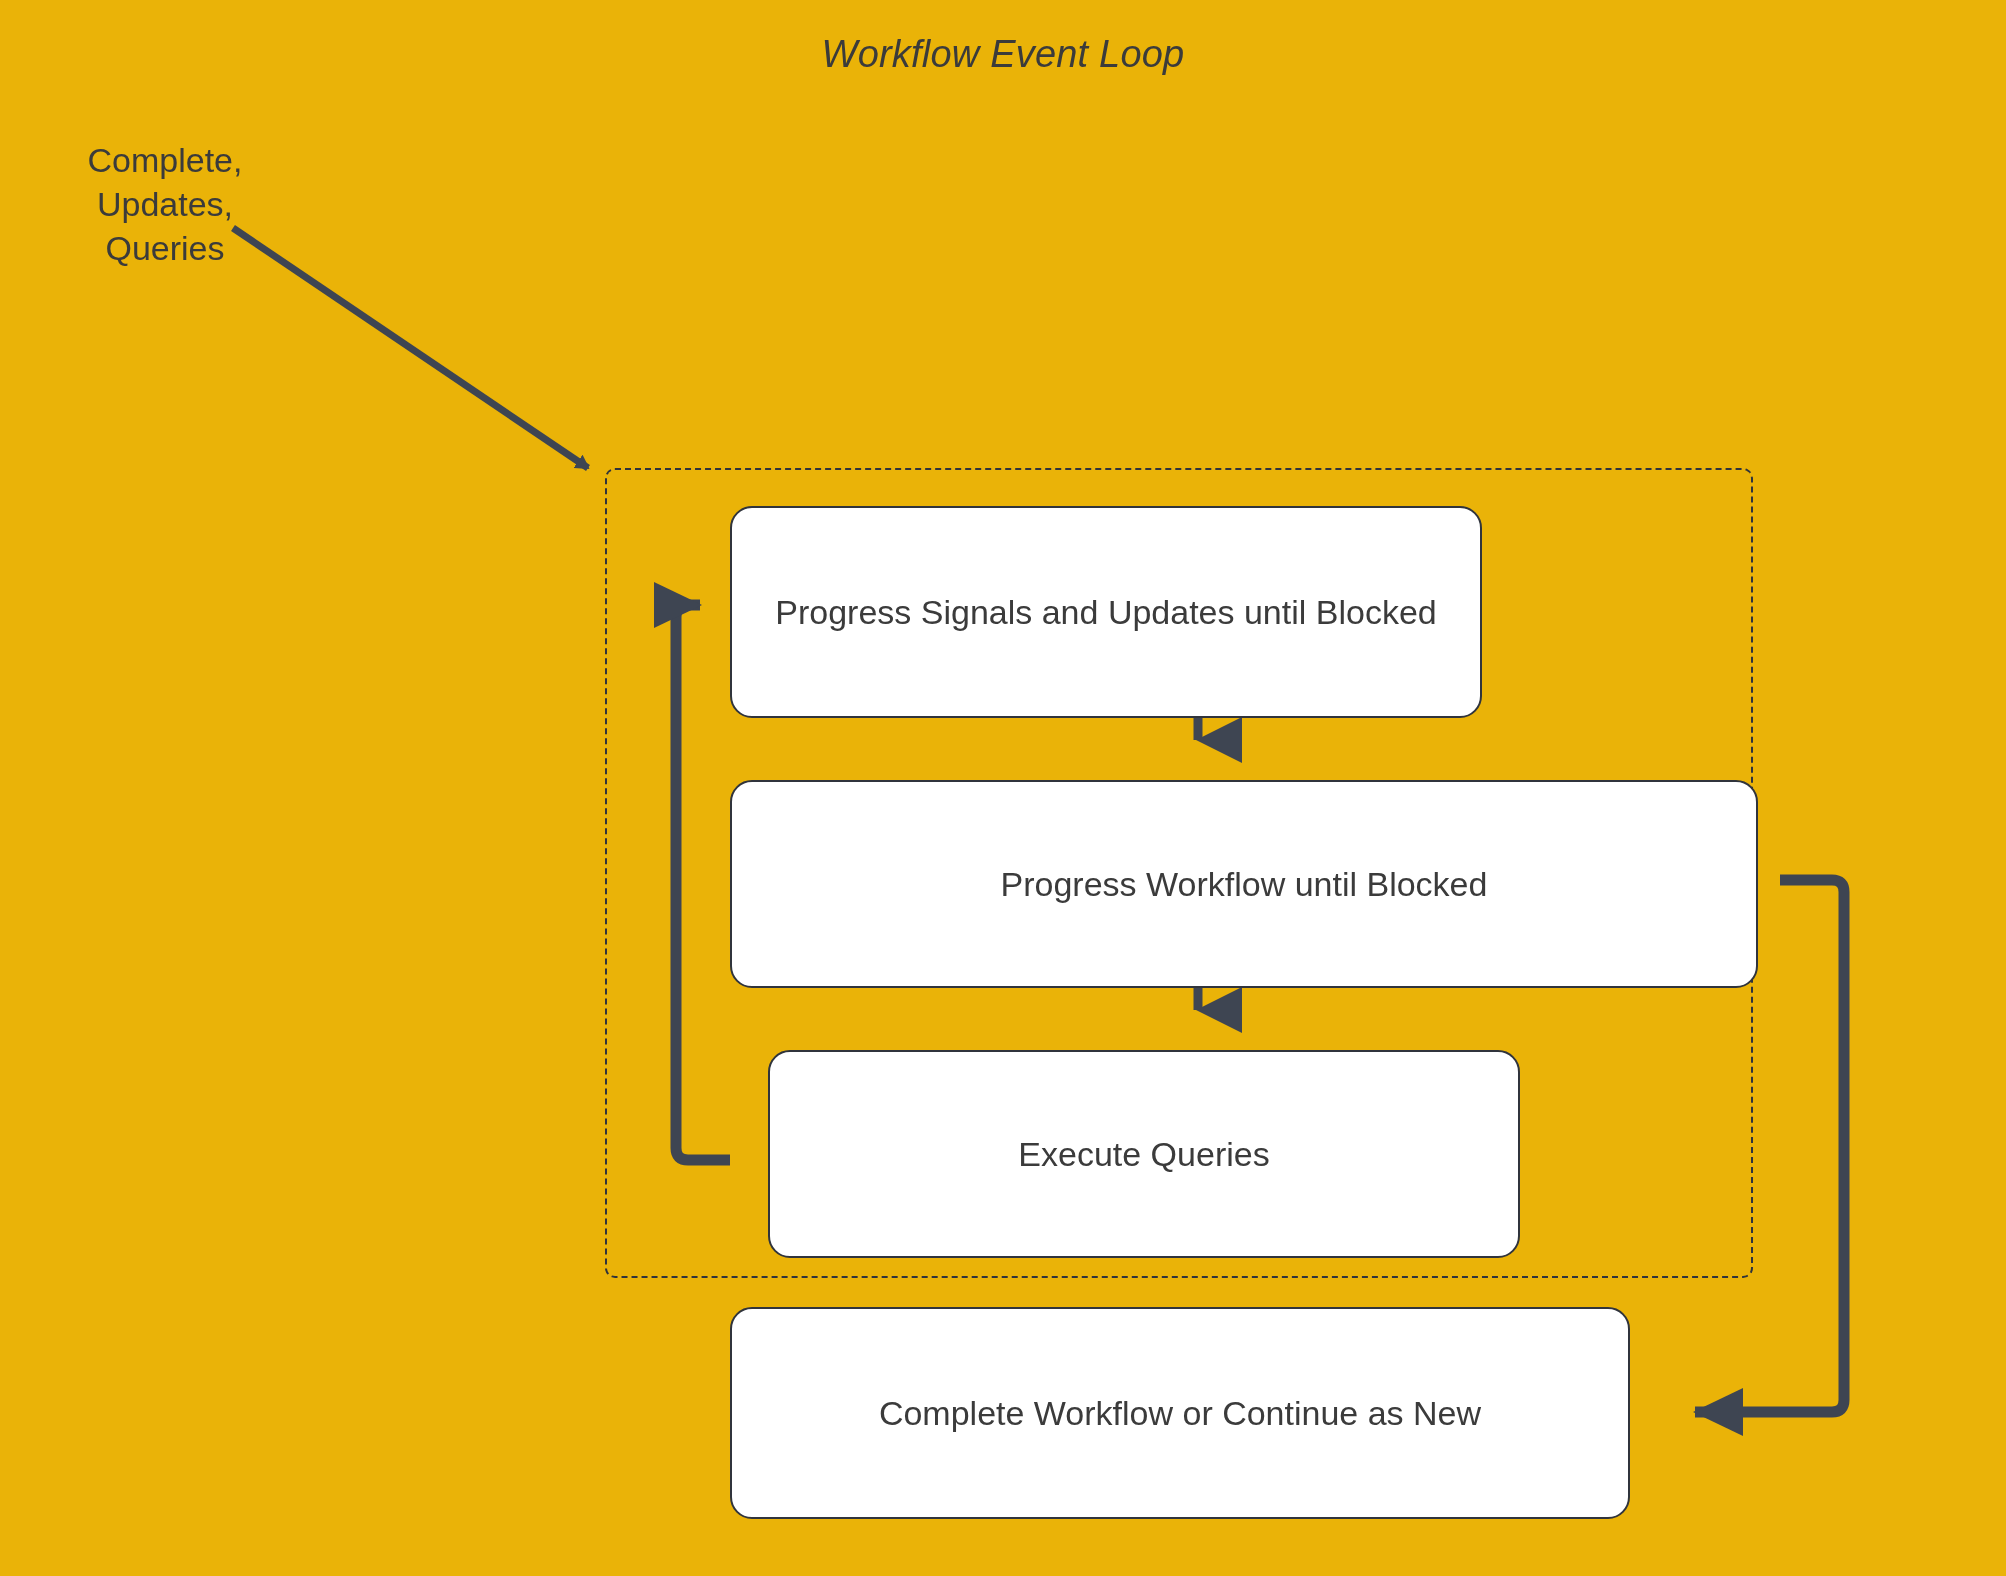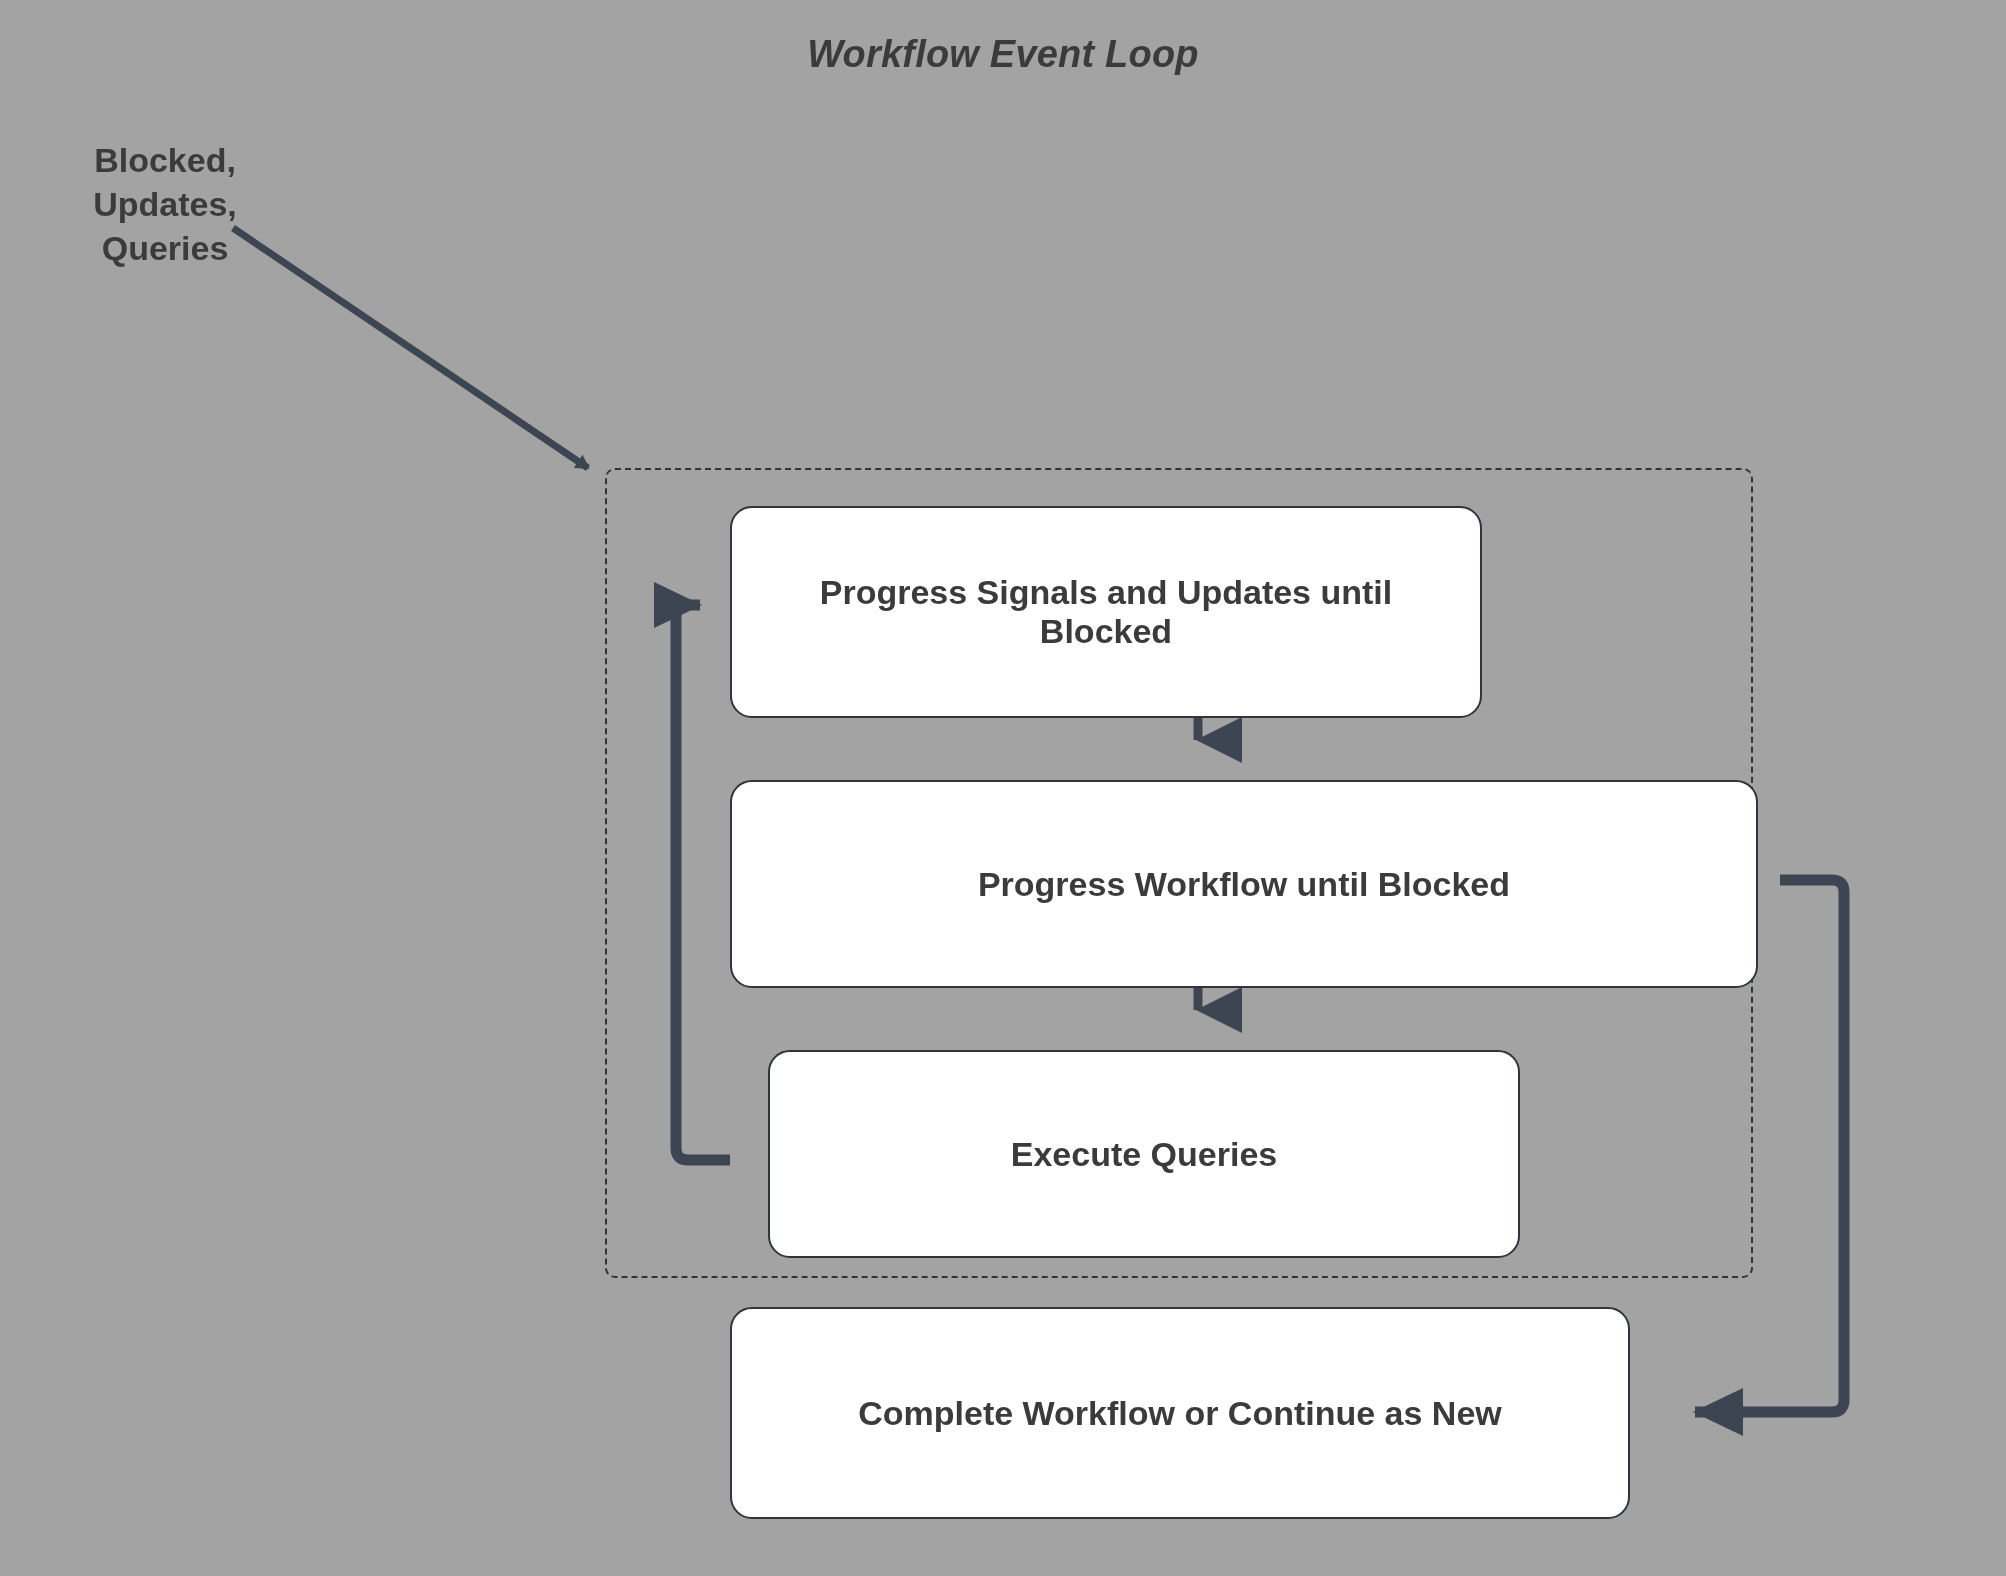--- a/index.html
+++ b/index.html
@@ -11,22 +11,21 @@
     width: 2006px;
     height: 1576px;
     overflow: hidden;
     font-family: "Liberation Sans", sans-serif;
     color: #333333;
   }
   #canvas {
     position: relative;
     width: 2006px;
     height: 1576px;
-    background: #a3a3a3;
-    font-weight: bold;
+    background: #eab308;
   }
   svg.diagram {
     position: absolute;
     top: 0;
     left: 0;
     width: 2006px;
     height: 1576px;
   }
   .diagram-title {
     position: absolute;
@@ -78,21 +77,21 @@
   }
 </style>
 </head>
 <body>
 
 <div id="canvas">
 
   <div class="diagram-title">Workflow Event Loop</div>
 
   <div class="side-label">
-    <div>Blocked, Updates,</div>
+    <div>Complete, Updates,</div>
     <div>Queries</div>
   </div>
 
   <svg class="diagram" viewBox="0 0 2006 1576">
     <defs>
       <marker id="thinArrow" markerWidth="16" markerHeight="16" refX="12" refY="8" orient="auto" markerUnits="userSpaceOnUse">
         <path d="M0,0 L14,8 L0,16 z" fill="#3e4552"></path>
       </marker>
       <marker id="fatArrowDown" markerWidth="46" markerHeight="48" refX="23" refY="44" orient="auto" markerUnits="userSpaceOnUse">
         <path d="M0,0 L46,0 L23,46 z" fill="#3e4552"></path>

